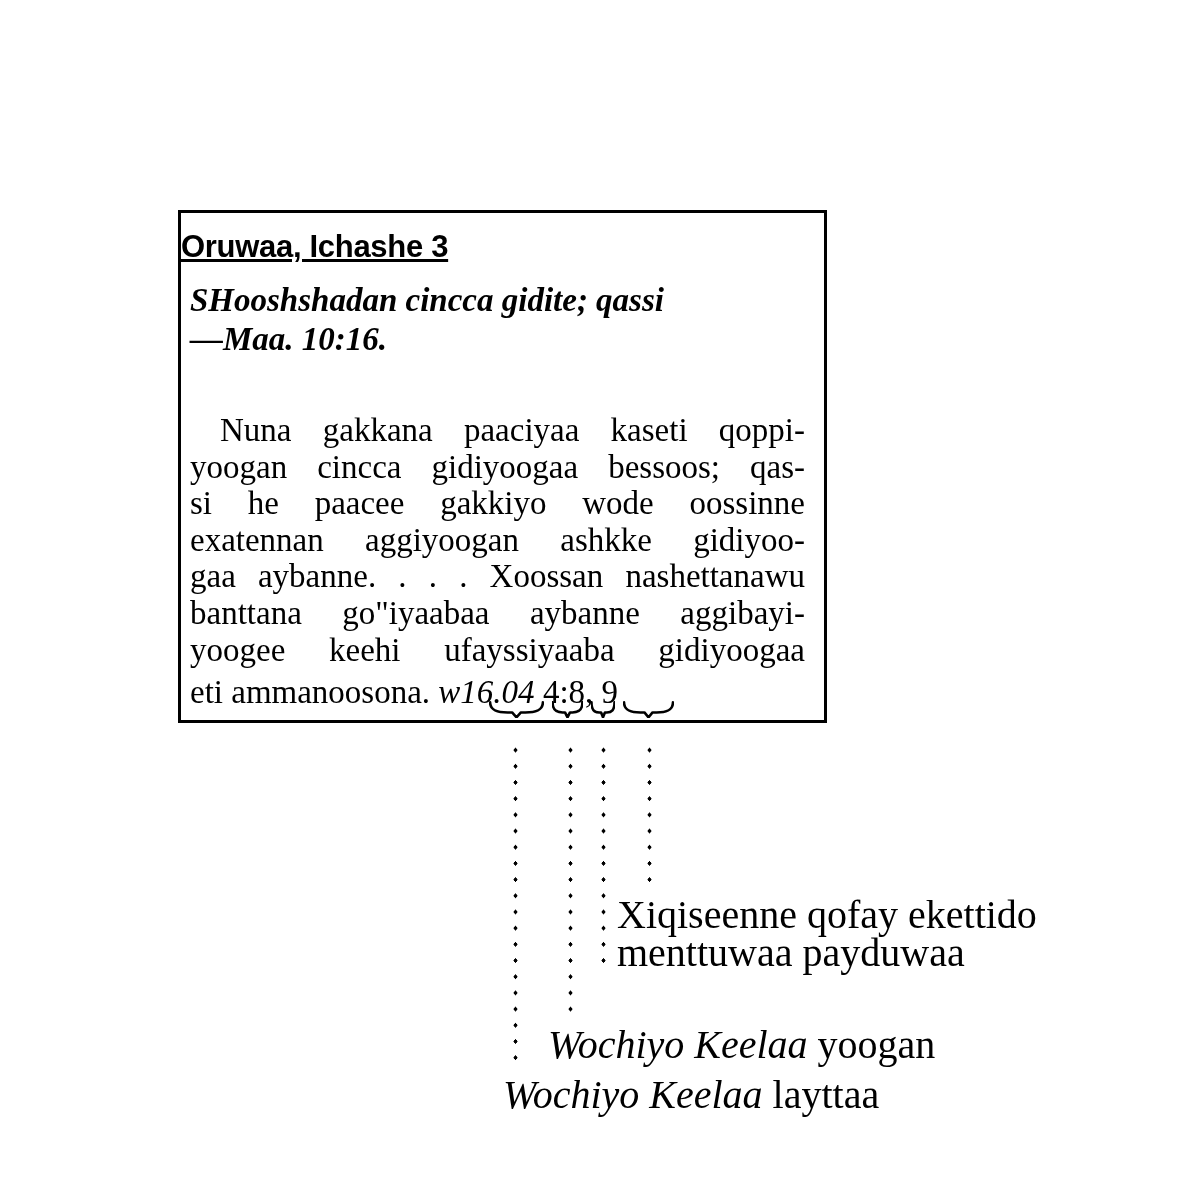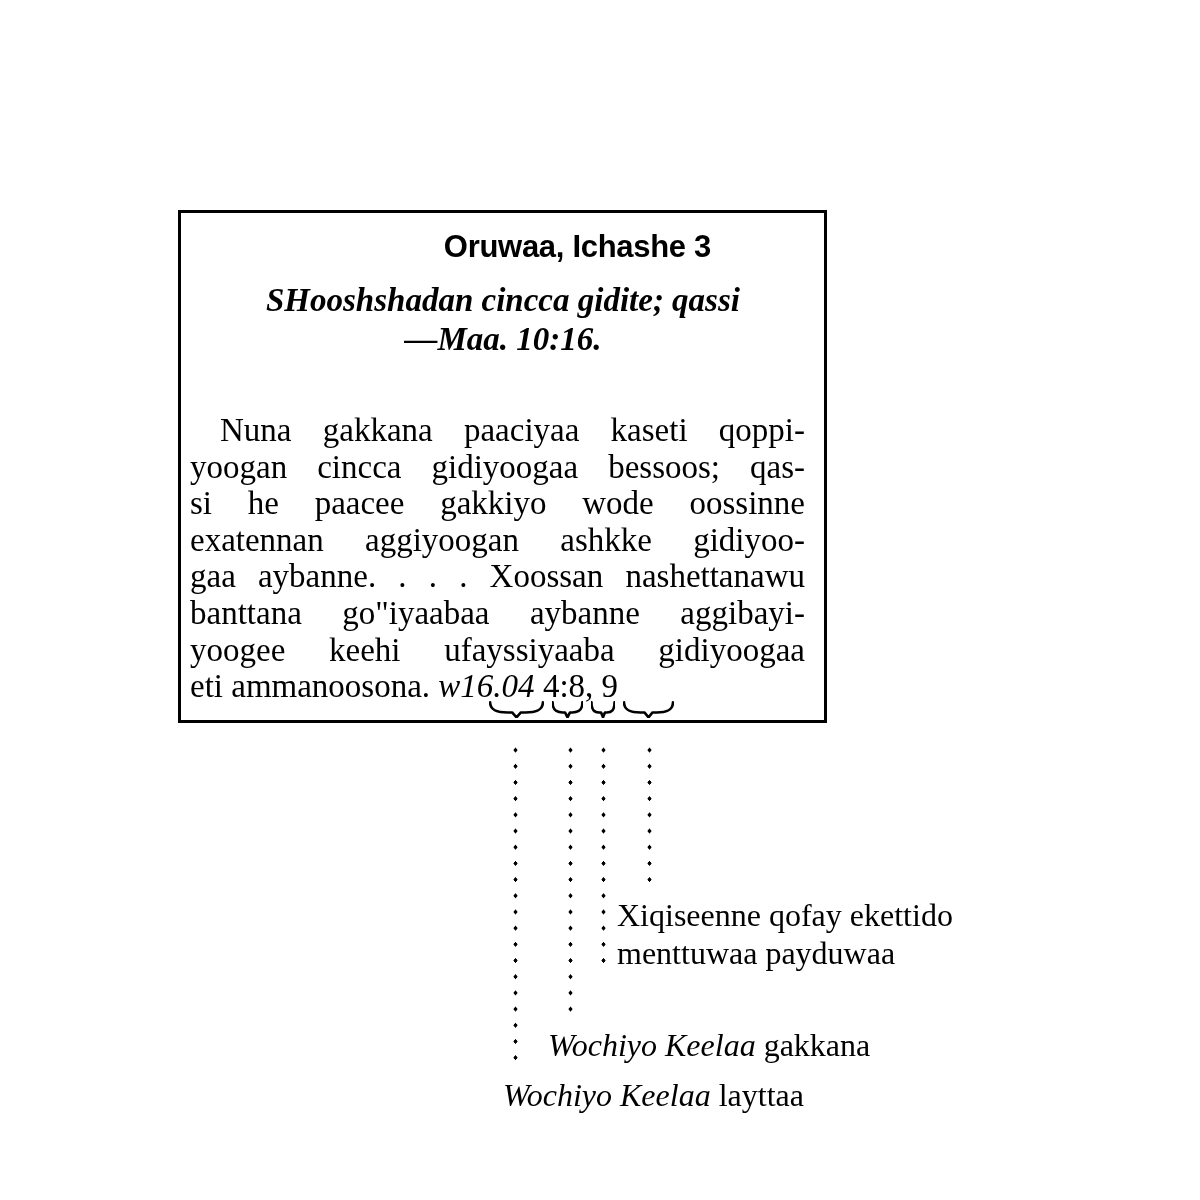--- a/index.html
+++ b/index.html
@@ -2,43 +2,43 @@
 <html><head>
 <meta charset="utf-8">
 <style>
   html,body{margin:0;padding:0;}
   body{background:#ffffff;font-family:"Liberation Serif",serif;}
   #canvas{position:relative;width:1200px;height:1200px;background:#ffffff;overflow:hidden;color:#000;}
 
   
   .card{position:absolute;left:178px;top:210px;width:649px;height:513px;
         border:3px solid #000;background:#fff;box-sizing:border-box;}
-  .card-title{position:absolute;left:181px;top:231px;width:530px;text-align:right;
+  .card-title{position:absolute;left:181px;top:231px;width:530px;text-align:left;
         font-family:"Liberation Sans",sans-serif;font-weight:bold;font-size:31px;line-height:31px;
-        letter-spacing:-0.3px;}
-  .scripture{position:absolute;left:190px;top:281px;width:626px;text-align:center;
+        letter-spacing:-0.3px;text-decoration:underline;}
+  .scripture{position:absolute;left:190px;top:281px;width:626px;
         font-style:italic;font-weight:bold;font-size:33px;line-height:39px;}
   .bodytext{position:absolute;left:190px;top:412px;width:615px;
         font-size:33px;line-height:36.6px;}
   .bline{text-align:justify;text-align-last:justify;white-space:nowrap;}
   .bline.first{text-indent:30px;}
-  .bline.last{text-align:right;text-align-last:left;}
+  .bline.last{text-align:right;text-align-last:left;margin-top:6px;}
   .cit-italic{font-style:italic;}
 
   
   .brace{position:absolute;height:17px;}
   .brace svg{display:block;width:100%;height:100%;}
 
   
   .dotline{position:absolute;width:5px;
         background-image:radial-gradient(circle,#000 1.9px,rgba(0,0,0,0) 2.1px);
         background-size:5px 16.2px;background-position:center top;background-repeat:repeat-y;}
 
   
-  .keylabel{position:absolute;font-size:32px;line-height:38px;white-space:nowrap;}
+  .keylabel{position:absolute;font-size:40px;line-height:38px;white-space:nowrap;}
   .ital{font-style:italic;}
 </style>
 </head>
 <body>
 
 <div id="canvas">
 
   <div class="card"></div>
 
   <div class="card-title">Oruwaa, Ichashe 3</div>
@@ -82,16 +82,16 @@
 
   <div class="dotline" style="left:513px;top:742px;height:324px;"></div>
   <div class="dotline" style="left:568px;top:742px;height:274px;"></div>
   <div class="dotline" style="left:601px;top:742px;height:222px;"></div>
   <div class="dotline" style="left:647px;top:742px;height:142px;"></div>
 
   <div class="keylabel" style="left:617px;top:896px;">
     <div>Xiqiseenne qofay ekettido</div>
     <div>menttuwaa payduwaa</div>
   </div>
-  <div class="keylabel" style="left:548px;top:1026px;"><span class="ital">Wochiyo Keelaa</span><span> gakkana</span></div>
+  <div class="keylabel" style="left:548px;top:1026px;"><span class="ital">Wochiyo Keelaa</span><span> yoogan</span></div>
   <div class="keylabel" style="left:503px;top:1076px;font-family:Liberation Serif, serif;"><span class="ital">Wochiyo Keelaa</span><span> layttaa</span></div>
 
 </div>
 
 </body></html>

